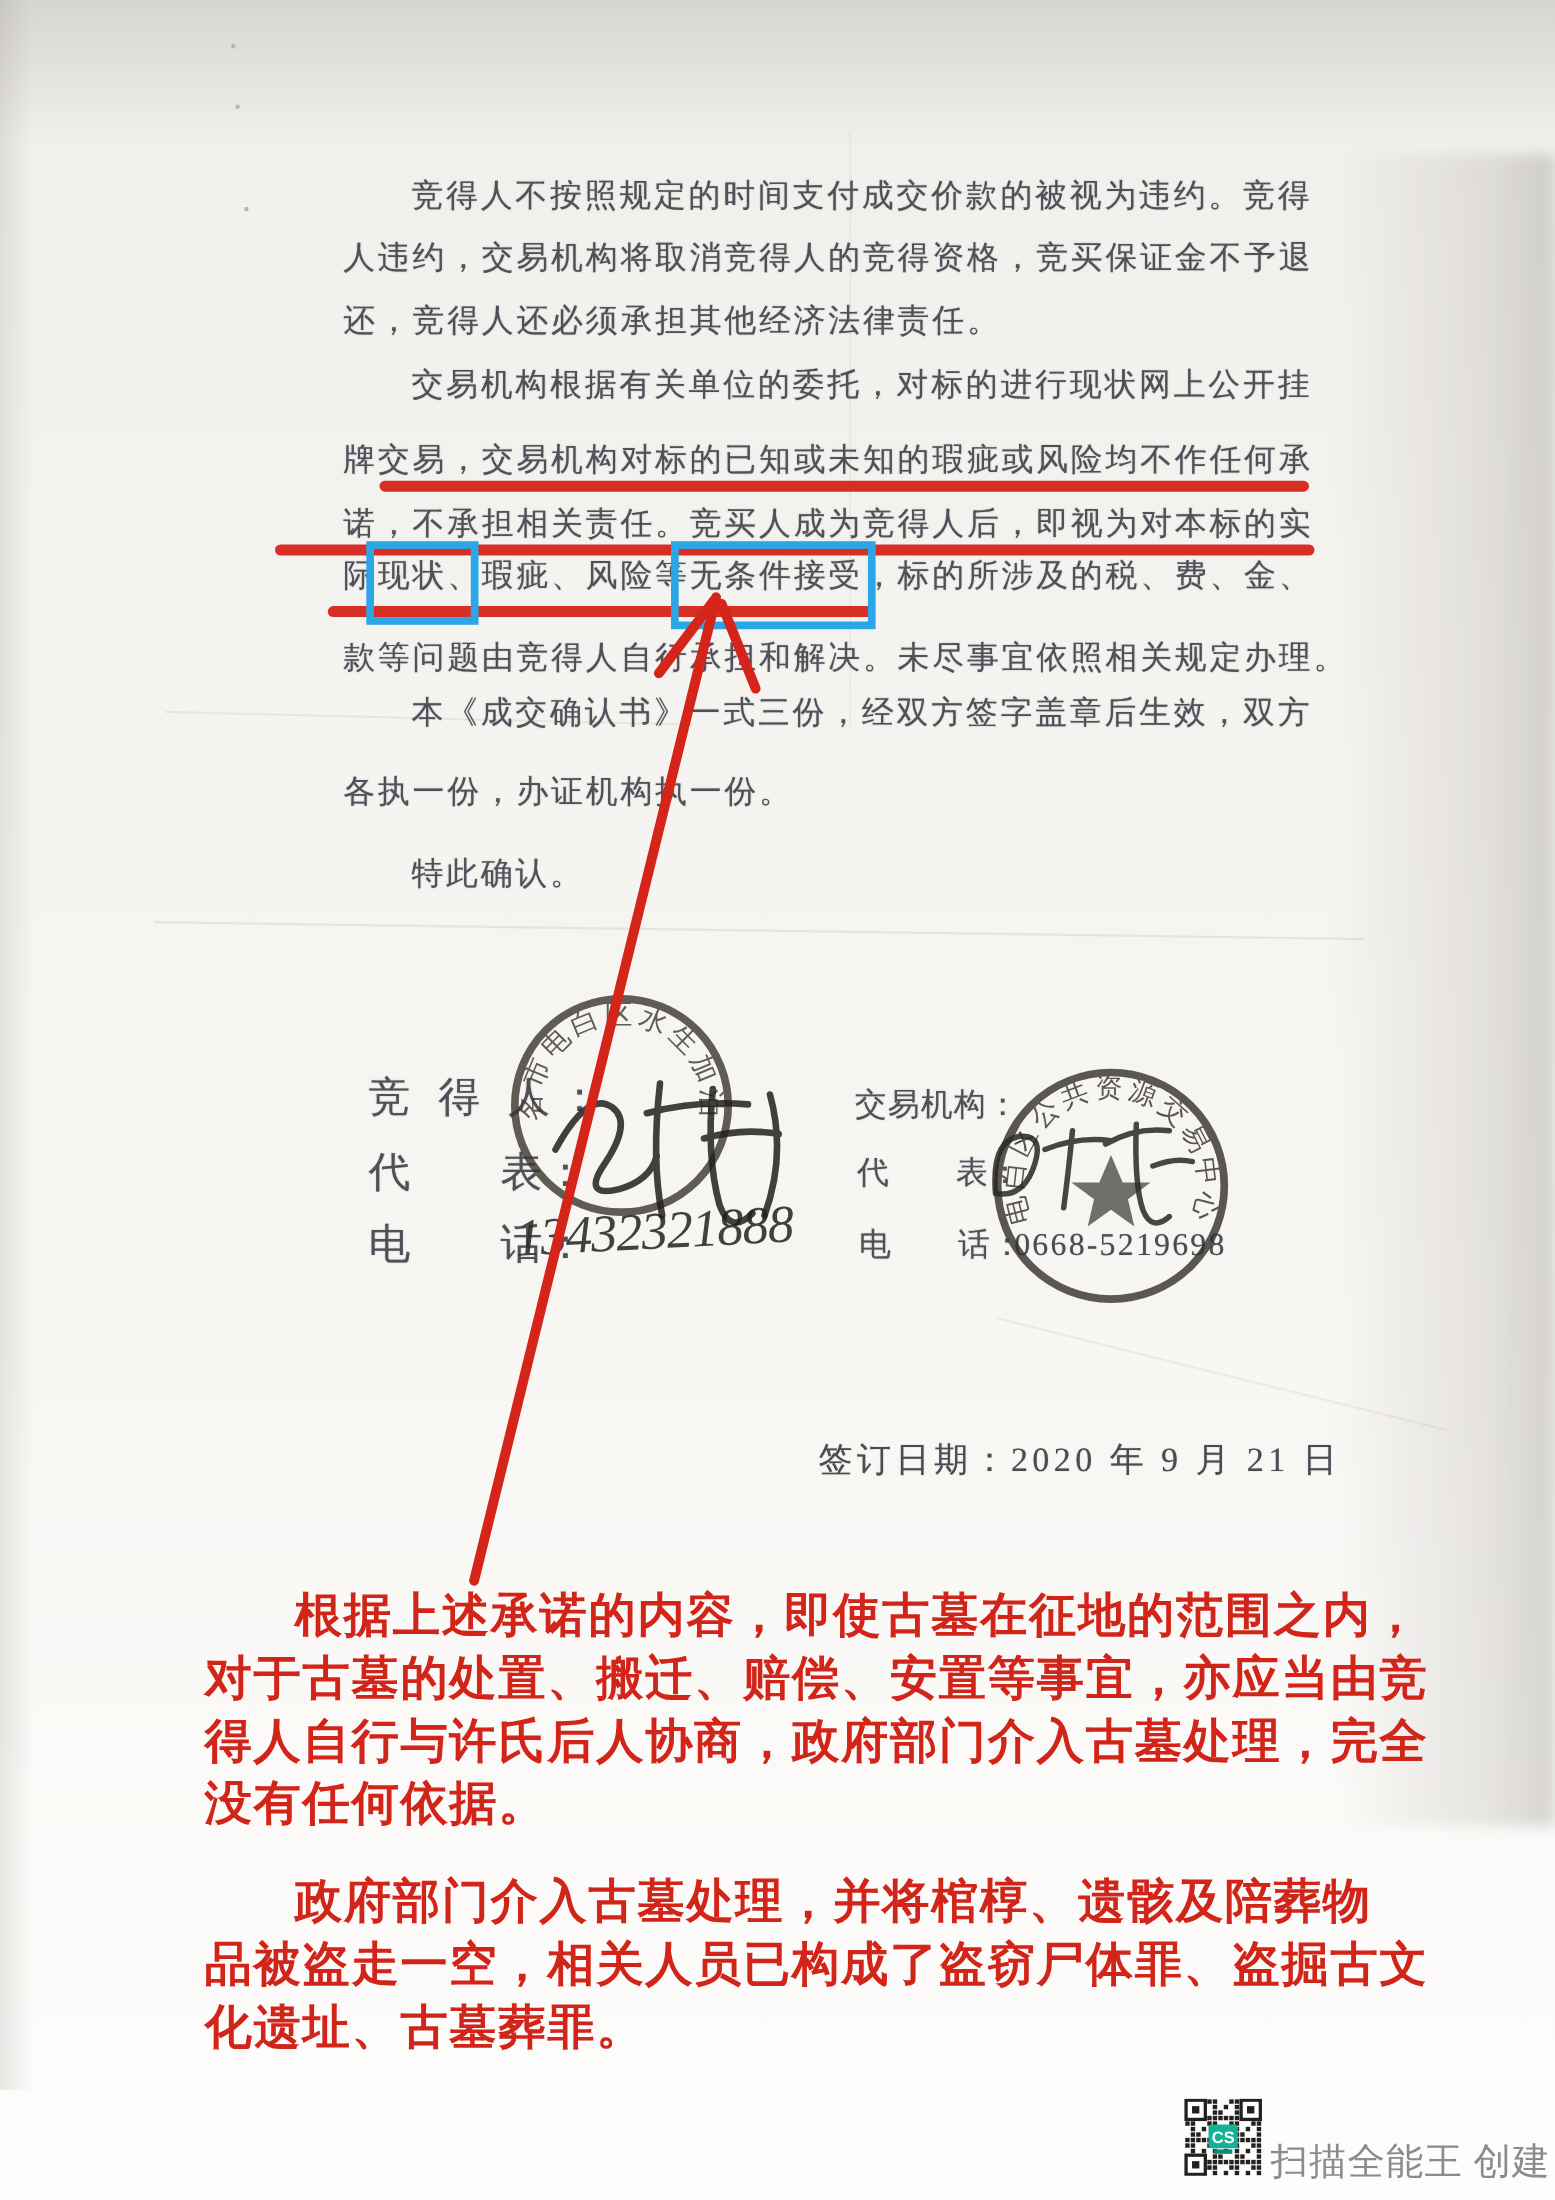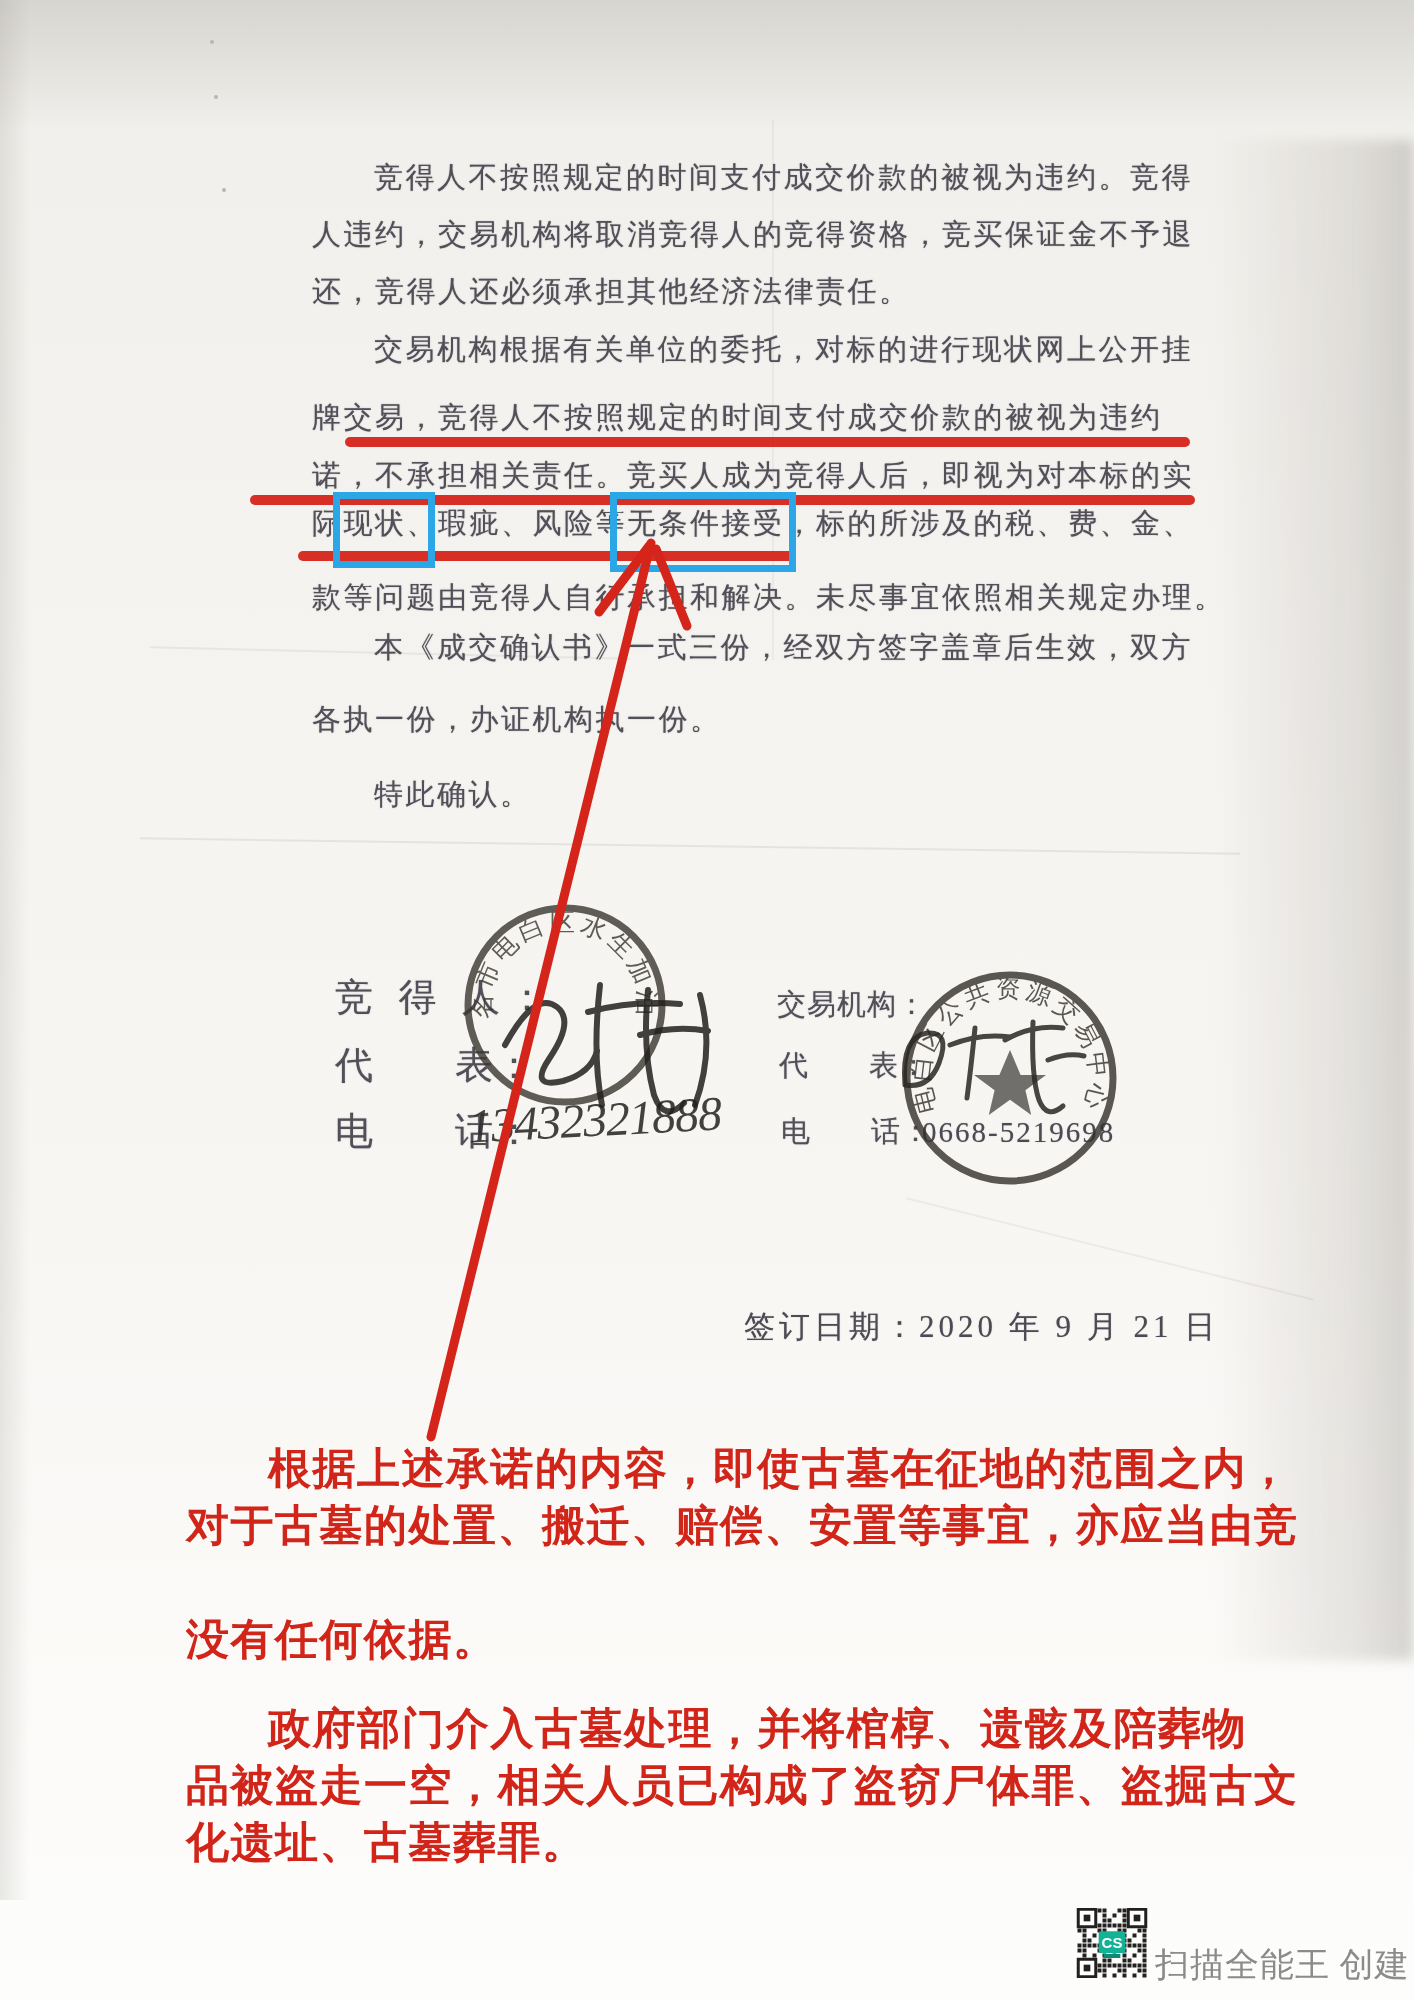--- a/index.html
+++ b/index.html
@@ -58,21 +58,21 @@
   <div class="crease" style="left:772px;top:120px;width:2px;height:540px;opacity:.6;"></div>
   <div class="crease" style="left:150px;top:652px;width:480px;transform:rotate(1.4deg);opacity:.8;"></div>
   <div class="speck" style="left:210px;top:40px;"></div>
   <div class="speck" style="left:214px;top:95px;"></div>
   <div class="speck" style="left:222px;top:188px;"></div>
 
   <div class="typed ind" style="top:158px">竞得人不按照规定的时间支付成交价款的被视为违约。竞得</div>
   <div class="typed" style="top:215px">人违约，交易机构将取消竞得人的竞得资格，竞买保证金不予退</div>
   <div class="typed" style="top:272px">还，竞得人还必须承担其他经济法律责任。</div>
   <div class="typed ind" style="top:330px">交易机构根据有关单位的委托，对标的进行现状网上公开挂</div>
-  <div class="typed" style="top:398px">牌交易，竞得人不按照规定的时间支付成交价款的被视为违约</div>
+  <div class="typed" style="top:398px">牌交易，交易机构对标的已知或未知的瑕疵或风险均不作任何承</div>
   <div class="typed" style="top:456px">诺，不承担相关责任。竞买人成为竞得人后，即视为对本标的实</div>
   <div class="typed" style="top:504px"><span>际</span><span>现状、</span><span>瑕疵、风险等</span><span>无条件接受，</span><span>标的所涉及的税、费、金、</span></div>
   <div class="typed" style="top:578px">款等问题由竞得人自行承担和解决。未尽事宜依照相关规定办理。</div>
   <div class="typed ind" style="top:628px">本《成交确认书》一式三份，经双方签字盖章后生效，双方</div>
   <div class="typed" style="top:700px">各执一份，办证机构执一份。</div>
   <div class="typed ind" style="top:775px">特此确认。</div>
 
   <div class="uline" style="left:345px;top:437px;width:845px;"></div>
   <div class="uline" style="left:250px;top:495px;width:945px;"></div>
   <div class="uline" style="left:298px;top:551px;width:496px;"></div>
@@ -85,20 +85,21 @@
   <div class="label" style="left:335px;top:1106px;letter-spacing:2px;">电　　话：</div>
   <div class="label tight" style="left:777px;top:985px;">交易机构：</div>
   <div class="label tight" style="left:779px;top:1046px;">代　　表：</div>
   <div class="label tight" style="left:781px;top:1112px;">电　　话：</div>
   <div class="printed-num" style="left:922px;top:1116px;">0668-5219698</div>
   <div class="handwriting">13432321888</div>
   <div class="dateline">签订日期：2020 年 9 月 21 日</div>
 
   <div class="redline ind2" style="top:1440px">根据上述承诺的内容，即使古墓在征地的范围之内，</div>
   <div class="redline" style="top:1497px">对于古墓的处置、搬迁、赔偿、安置等事宜，亦应当由竞</div>
+  <div class="redline" style="top:1554px">得人自行与许氏后人协商，政府部门介入古墓处理，完全</div>
   <div class="redline" style="top:1611px">没有任何依据。</div>
   <div class="redline ind2" style="top:1700px">政府部门介入古墓处理，并将棺椁、遗骸及陪葬物</div>
   <div class="redline" style="top:1757px">品被盗走一空，相关人员已构成了盗窃尸体罪、盗掘古文</div>
   <div class="redline" style="top:1814px">化遗址、古墓葬罪。</div>
 
   <svg class="overlay" width="1414" height="2000" viewBox="0 0 1414 2000">
     <defs>
       <path id="arcL" d="M 495 1030 A 74 74 0 1 1 634 1030" fill="none"></path>
       <path id="arcR" d="M 935 1105 A 80 80 0 1 1 1085 1105" fill="none"></path>
     </defs>

